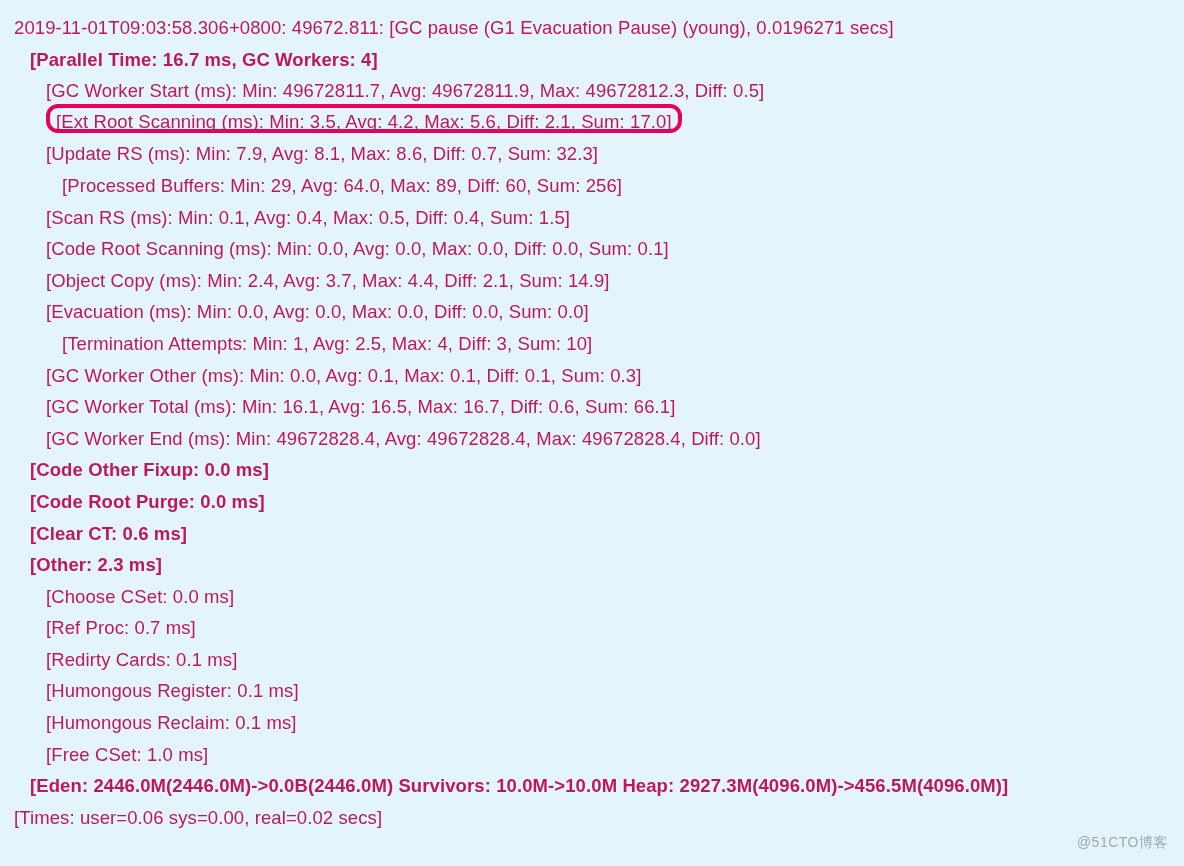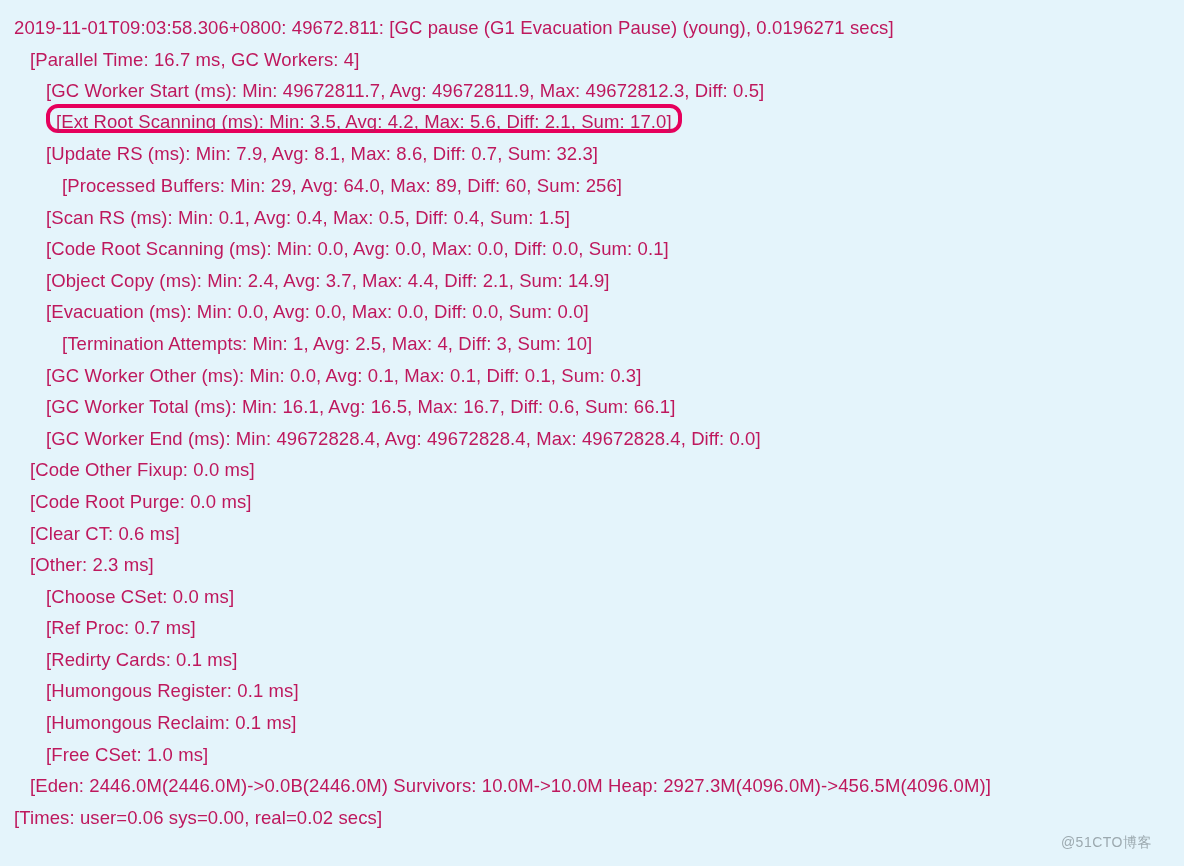--- a/index.html
+++ b/index.html
@@ -14,41 +14,41 @@
     font-family: -apple-system, BlinkMacSystemFont, "Helvetica Neue", Arial, sans-serif;
     font-size: 18.5px;
     line-height: 31.6px;
     color: #be185d;
     letter-spacing: 0.1px;
     white-space: nowrap;
     padding: 12px 0 0 0;
   }
   .row { display: block; }
   .i0 { padding-left: 14px; }
-  .i1 { padding-left: 30px; }
+  .i1 { padding-left: 30px; font-weight: bold; }
   .i2 { padding-left: 46px; }
   .i3 { padding-left: 62px; }
   .hlwrap {
     display: inline-block;
     border: 4px solid #e6005c;
     border-radius: 12px;
     padding: 0 6px;
     margin-top: -2px;
     margin-bottom: -2px;
     line-height: 27px;
     height: 29px;
     box-sizing: border-box;
     vertical-align: top;
     position: relative;
     top: -1px;
   }
   .row-hl { line-height: 31.6px; }
   .watermark {
     position: absolute;
-    right: 32px;
+    right: 16px;
     bottom: 14px;
     color: #9ca9af;
     font-size: 14px;
     font-family: -apple-system, BlinkMacSystemFont, "Helvetica Neue", Arial, sans-serif;
     letter-spacing: 0.5px;
   }
 </style>
 </head>
 <body>
 

